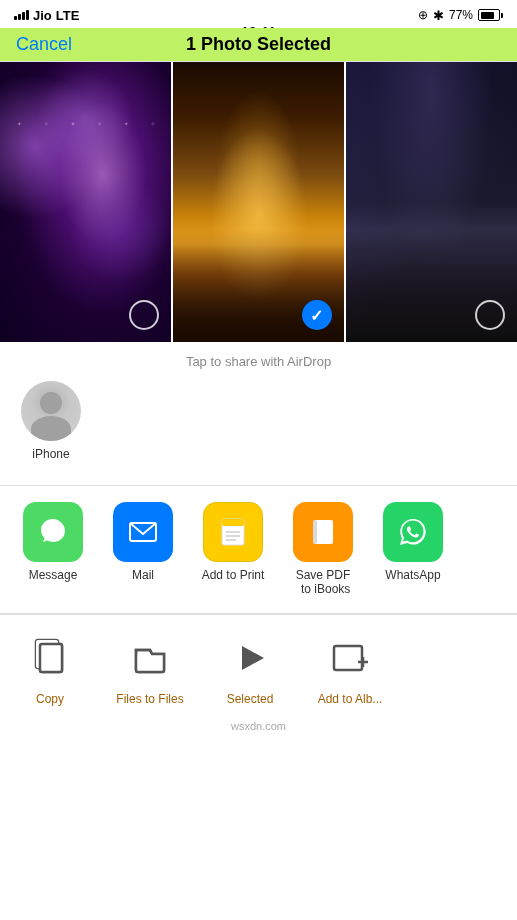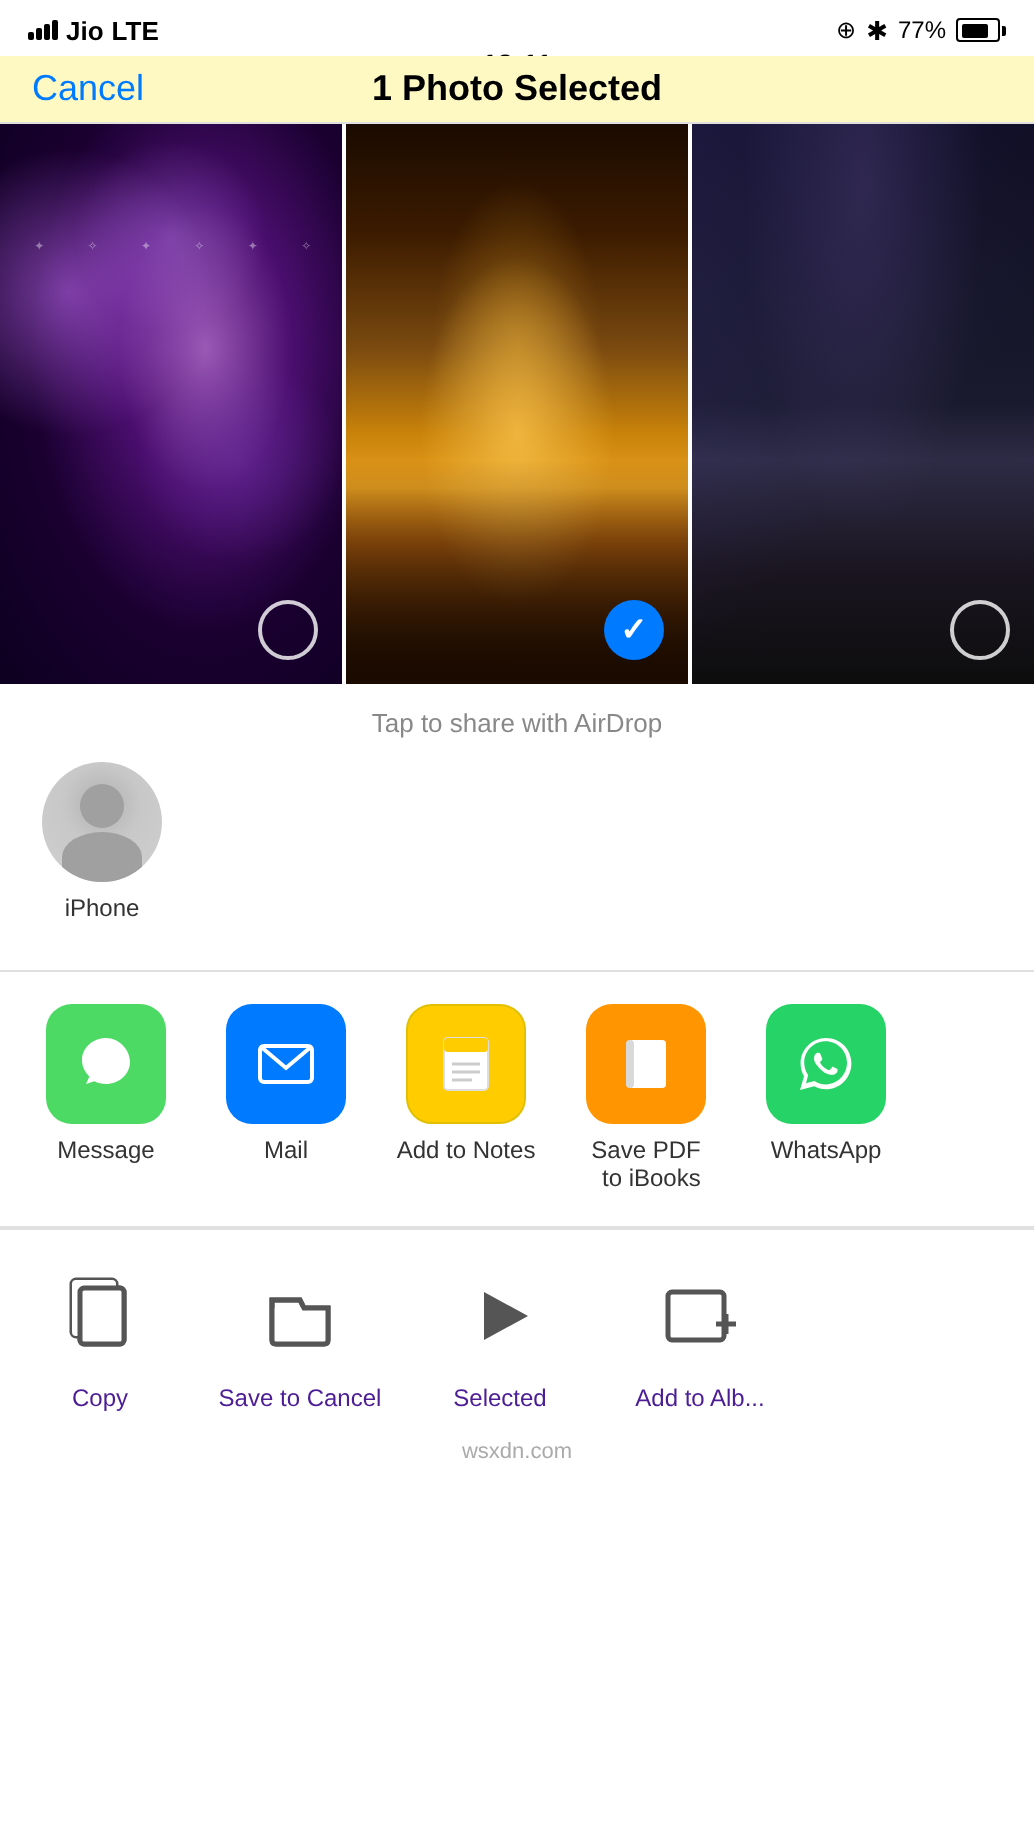--- a/index.html
+++ b/index.html
@@ -83,21 +83,21 @@
     }
 
     
     .nav-bar {
       display: flex;
       align-items: center;
       justify-content: center;
       padding: 6px 16px;
       border-bottom: 1px solid #e0e0e0;
       position: relative;
-      background: #fef9c3;
+      background: #bef264;
     }
     .nav-cancel {
       position: absolute;
       left: 16px;
       color: #007aff;
       font-size: 18px;
       background: none;
       border: none;
       cursor: pointer;
     }
@@ -334,21 +334,21 @@
       width: 55px;
       height: 55px;
       display: flex;
       align-items: center;
       justify-content: center;
       color: #666;
     }
 
     .bottom-label {
       font-size: 12px;
-      color: #4c1d95;
+      color: #a16207;
       text-align: center;
     }
 
     
     .watermark {
       text-align: center;
       font-size: 11px;
       color: #aaa;
       padding: 6px;
     }
@@ -437,21 +437,21 @@
   <div class="action-item">
     <div class="action-icon yellow" style="border: 1px solid #e0c000;">
       <svg width="32" height="32" viewBox="0 0 32 32">
         <rect x="5" y="3" width="22" height="26" rx="2" fill="#fff" stroke="#ddd" stroke-width="1"></rect>
         <rect x="5" y="3" width="22" height="7" rx="2" fill="#ffcc00"></rect>
         <line x1="9" y1="16" x2="23" y2="16" stroke="#ccc" stroke-width="1.5"></line>
         <line x1="9" y1="20" x2="23" y2="20" stroke="#ccc" stroke-width="1.5"></line>
         <line x1="9" y1="24" x2="19" y2="24" stroke="#ccc" stroke-width="1.5"></line>
       </svg>
     </div>
-    <span class="action-label">Add to Notes</span>
+    <span class="action-label">Add to Print</span>
   </div>
   <div class="action-item">
     <div class="action-icon orange">
       <svg width="32" height="32" viewBox="0 0 32 32" fill="white">
         <path d="M8 4h16a2 2 0 012 2v20a2 2 0 01-2 2H8a2 2 0 01-2-2V6a2 2 0 012-2z"></path>
         <path d="M8 4h16a2 2 0 012 2v20a2 2 0 01-2 2H8a2 2 0 01-2-2V6a2 2 0 012-2z" fill="rgba(255,255,255,0.2)"></path>
         <rect x="6" y="4" width="4" height="24" fill="rgba(0,0,0,0.15)" rx="2"></rect>
       </svg>
     </div>
     <span class="action-label">Save PDF<br>to iBooks</span>
@@ -485,21 +485,21 @@
 
 
   <div class="bottom-action-item">
     <div class="bottom-icon">
       <svg width="40" height="44" viewBox="0 0 40 44" fill="none" stroke="#555" stroke-width="2.5">
         <path d="M6 14 L6 34 Q6 36 8 36 L32 36 Q34 36 34 34 L34 18 L22 18 L20 14 Z"></path>
         <rect x="6" y="18" width="28" height="18" rx="1" fill="white" stroke="none"></rect>
         <path d="M6 14 L6 34 Q6 36 8 36 L32 36 Q34 36 34 34 L34 18 L22 18 L20 14 Z" fill="none" stroke="#555" stroke-width="2.5"></path>
       </svg>
     </div>
-    <span class="bottom-label">Save to Cancel</span>
+    <span class="bottom-label">Files to Files</span>
   </div>
 
   <div class="bottom-action-item">
     <div class="bottom-icon">
       <svg width="40" height="44" viewBox="0 0 40 44" fill="#555">
         <polygon points="12,10 34,22 12,34"></polygon>
       </svg>
     </div>
     <span class="bottom-label">Selected</span>
   </div>

